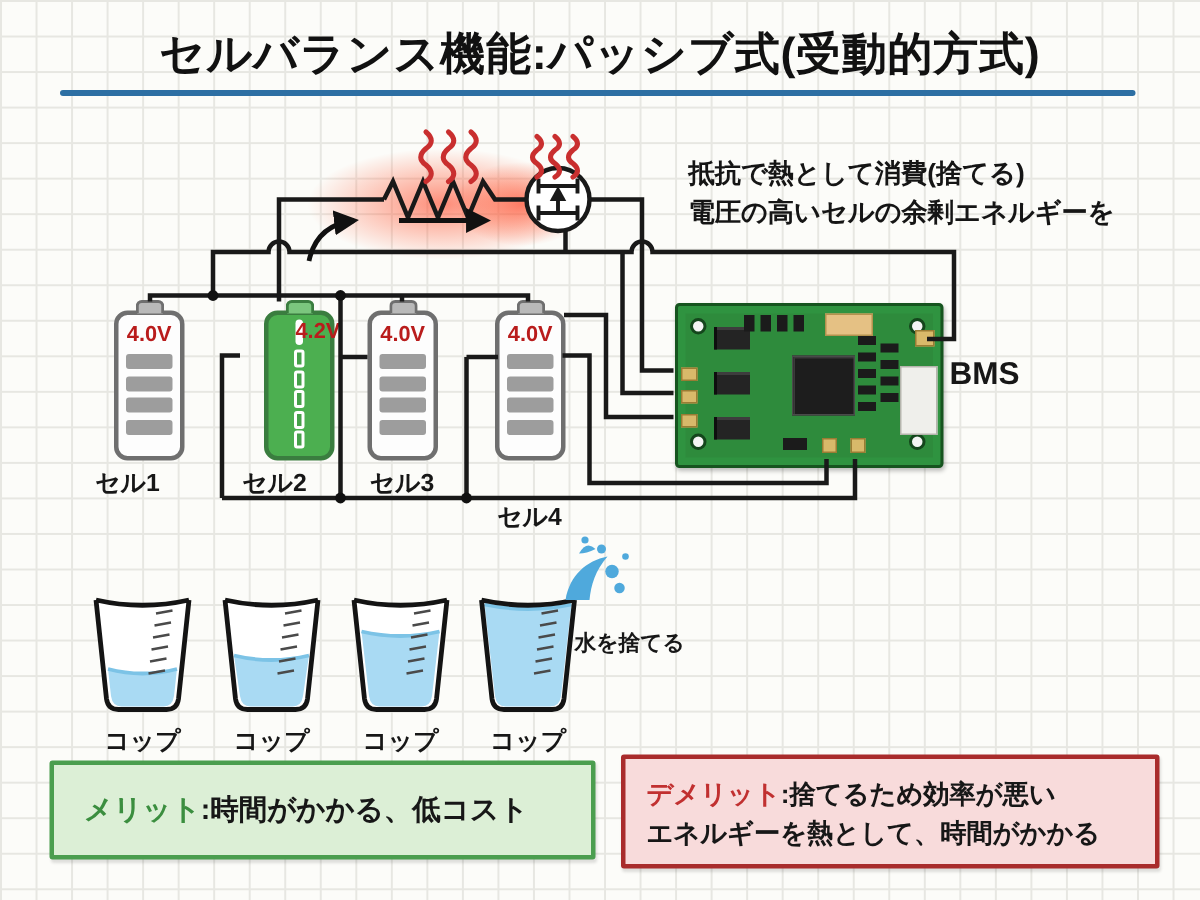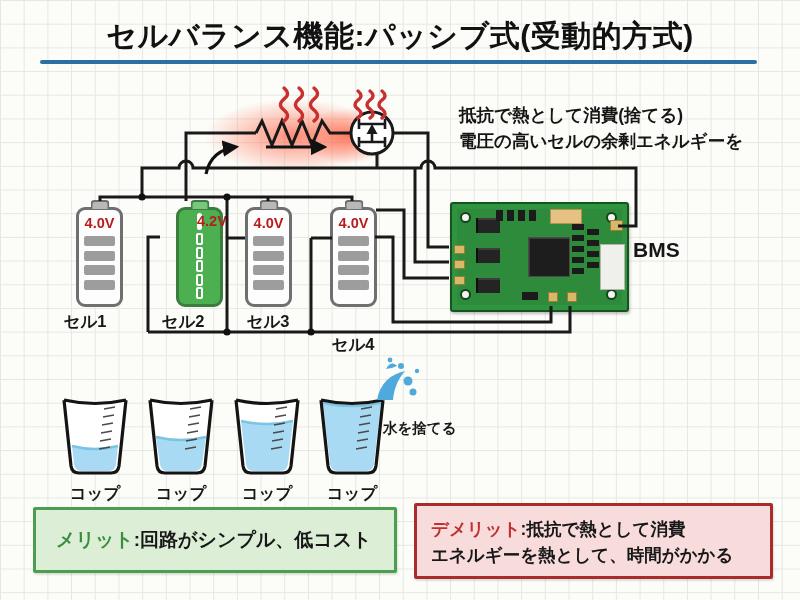--- a/index.html
+++ b/index.html
@@ -153,24 +153,24 @@
   <div class="abs bms-label">BMS</div>
 
   <div class="abs discard-label">水を捨てる</div>
   <div class="abs cup-label" style="left:60px;">コップ</div>
   <div class="abs cup-label" style="left:146px;">コップ</div>
   <div class="abs cup-label" style="left:232px;">コップ</div>
   <div class="abs cup-label" style="left:317px;">コップ</div>
 
   <div class="abs box merit">
     <span class="hd">メリット</span>
-      <span>:回路がシンプル、低コスト</span>
+      <span>:時間がかかる、低コスト</span>
   </div>
   <div class="abs box demerit">
-    <div><span class="hd">デメリット</span><span>:抵抗で熱として消費</span></div>
+    <div><span class="hd">デメリット</span><span>:捨てるため効率が悪い</span></div>
     <div>エネルギーを熱として、時間がかかる</div>
   </div>
 
   <svg width="800" height="600" viewBox="0 0 800 600">
     <defs>
       <radialGradient id="glow" cx="50%" cy="50%" r="50%">
         <stop offset="0%" stop-color="rgba(255,70,40,0.62)"></stop>
         <stop offset="55%" stop-color="rgba(255,90,55,0.30)"></stop>
         <stop offset="100%" stop-color="rgba(255,90,55,0)"></stop>
       </radialGradient>

